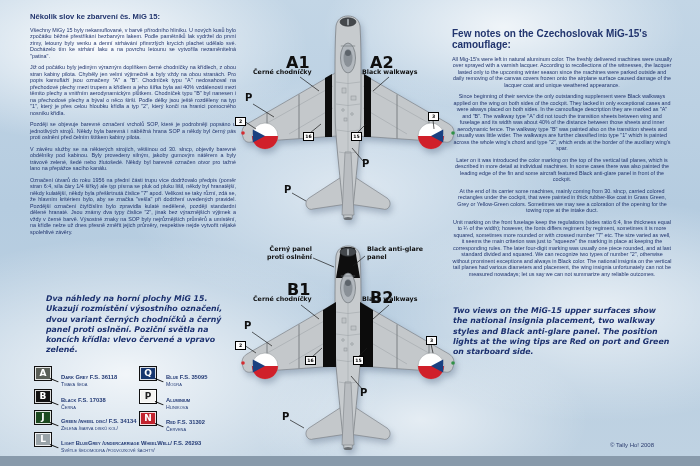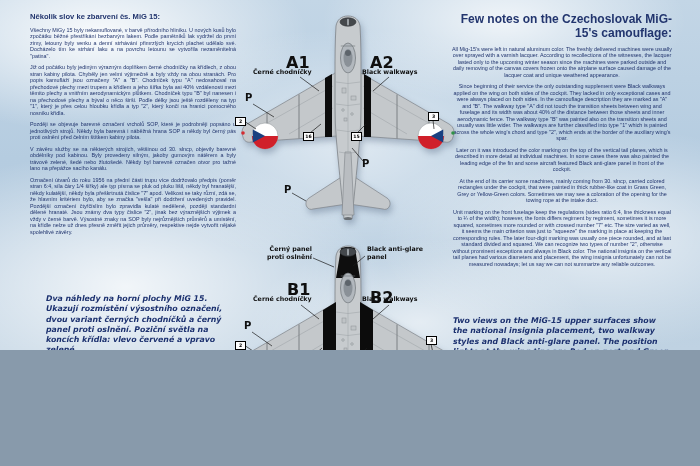--- a/index.html
+++ b/index.html
@@ -1,38 +1,38 @@
 <!DOCTYPE html>
 <html><head>
 <meta charset="utf-8">
 <style>
   html,body{margin:0;padding:0;background:#889aab;}
   .sheet{
-    position:relative;width:700px;height:350px;overflow:hidden;
+    position:relative;width:700px;height:456px;overflow:hidden;
     font-family:"Liberation Sans",sans-serif;color:#22356e;
     background:
       radial-gradient(ellipse 300px 140px at 14% 10%, rgba(255,255,255,.9), rgba(255,255,255,0) 70%),
       radial-gradient(ellipse 260px 120px at 72% 6%,  rgba(255,255,255,.75), rgba(255,255,255,0) 70%),
       radial-gradient(ellipse 330px 170px at 50% 42%, rgba(255,255,255,.55), rgba(255,255,255,0) 70%),
       radial-gradient(ellipse 360px 190px at 18% 82%, rgba(255,255,255,.8),  rgba(255,255,255,0) 72%),
       radial-gradient(ellipse 320px 160px at 86% 68%, rgba(255,255,255,.65), rgba(255,255,255,0) 70%),
       radial-gradient(ellipse 240px 120px at 60% 92%, rgba(255,255,255,.6),  rgba(255,255,255,0) 70%),
       linear-gradient(180deg,#c3d6e6 0%,#b5cce0 45%,#bfd2e2 100%);
   }
   .abs{position:absolute;}
   
   .col-cz{left:30px;top:12px;width:206px;}
   .col-cz h1{font-size:7.6px;margin:0 0 6px 0;font-weight:bold;}
   .col-cz p{font-size:5.4px;line-height:1.2;margin:0 0 5px 0;text-align:justify;}
   .col-en{left:452px;top:12px;width:220px;}
-  .col-en h1{font-size:12px;margin:0 0 6px 0;font-weight:bold;text-align:right;}
+  .col-en h1{font-size:10px;margin:16px 0 6px 0;font-weight:bold;text-align:left;}
   .col-en p{font-size:5.4px;line-height:1.2;margin:0 0 5px 0;text-align:center;}
   .summary{font-family:"DejaVu Sans",sans-serif;font-weight:bold;font-size:7.8px;line-height:1.32;color:#1c316f;font-style:italic;}
   .sum-cz{left:46px;top:294px;width:192px;}
-  .sum-en{left:453px;top:316px;width:218px;}
+  .sum-en{left:453px;top:306px;width:218px;}
   .copyright{left:610px;top:442px;font-size:6px;color:#2c3c6e;}
   
   .dlabel{color:#0f0f0f;font-family:"DejaVu Sans",sans-serif;}
   .big-id{font-size:16px;font-weight:bold;}
   .sub-id{font-size:6.3px;font-weight:bold;white-space:nowrap;}
   .p-call{font-size:10px;font-weight:bold;}
   .ref-box{width:9px;height:7px;background:#fdfdfd;border:0.5px solid #000;
            font-size:4.6px;line-height:7px;text-align:center;color:#000;
            font-family:"DejaVu Sans",sans-serif;font-weight:bold;}
   .panel-lbl{font-size:6.3px;font-weight:bold;line-height:1.25;}

